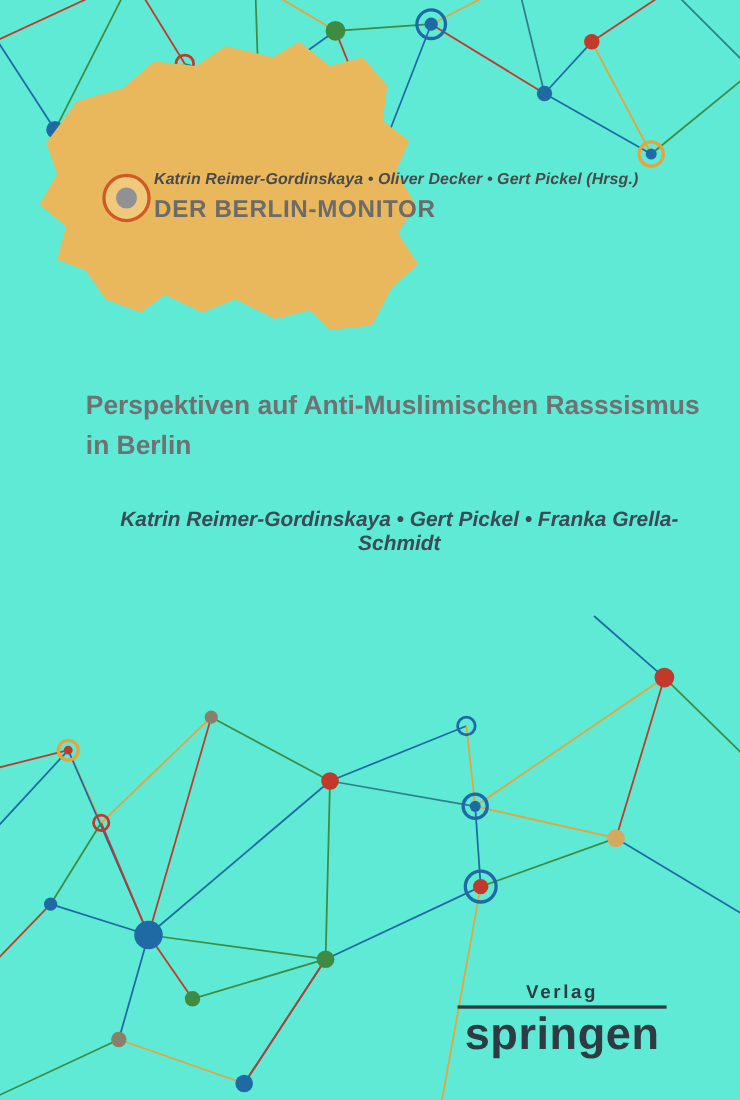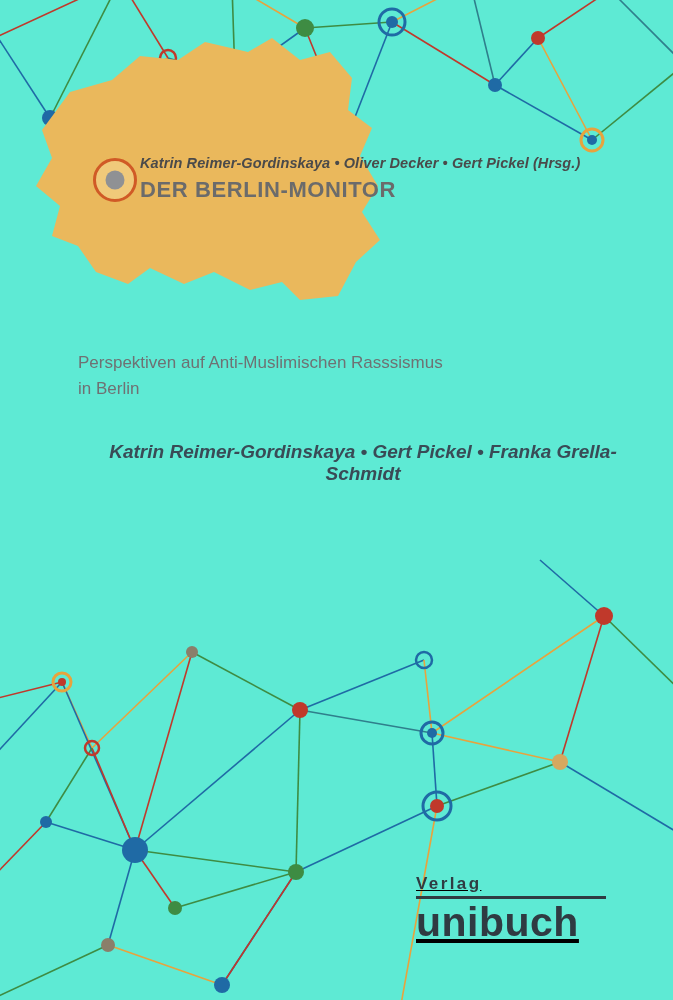--- a/index.html
+++ b/index.html
@@ -77,42 +77,42 @@
     font-family: "Liberation Sans", sans-serif;
     font-weight: bold;
     font-size: 37px;
     line-height: 1.38;
     color: #394b56;
     margin: 0;
     white-space: pre-line;
   }
   .subtitle {
     font-family: "Liberation Sans", sans-serif;
-    font-weight: normal;
-    font-size: 17px;
+    font-weight: bold;
+    font-size: 24px;
     line-height: 1.55;
     color: #6f7173;
     margin: 30px 0 0 14px;
     white-space: pre-line;
   }
   .authors {
     font-family: "Liberation Sans", sans-serif;
     font-style: italic;
     font-weight: bold;
     font-size: 19px;
     color: #394b56;
     margin: 38px 0 0 18px;
     text-align: center;
   }
   .publisher {
     position: absolute;
     left: 416px;
-    top: 874px;
+    top: 892px;
     width: 190px;
-    text-decoration: underline;
+    text-align: center;
   }
   .pub-top {
     font-family: "Liberation Sans", sans-serif;
     font-weight: bold;
     font-size: 17px;
     letter-spacing: 2.4px;
     color: #2f3b42;
     margin: 0 0 2px 0;
   }
   .pub-rule {
@@ -248,16 +248,16 @@
 
   <div class="title-block">
     <p class="subtitle">Perspektiven auf Anti-Muslimischen Rasssismus
 in Berlin</p>
     <p class="authors">Katrin Reimer-Gordinskaya • Gert Pickel • Franka Grella-Schmidt</p>
   </div>
 
   <div class="publisher">
     <p class="pub-top">Verlag</p>
     <div class="pub-rule"></div>
-    <p class="pub-name">unibuch</p>
+    <p class="pub-name">springen</p>
   </div>
 
 </div>
 
 </body></html>

